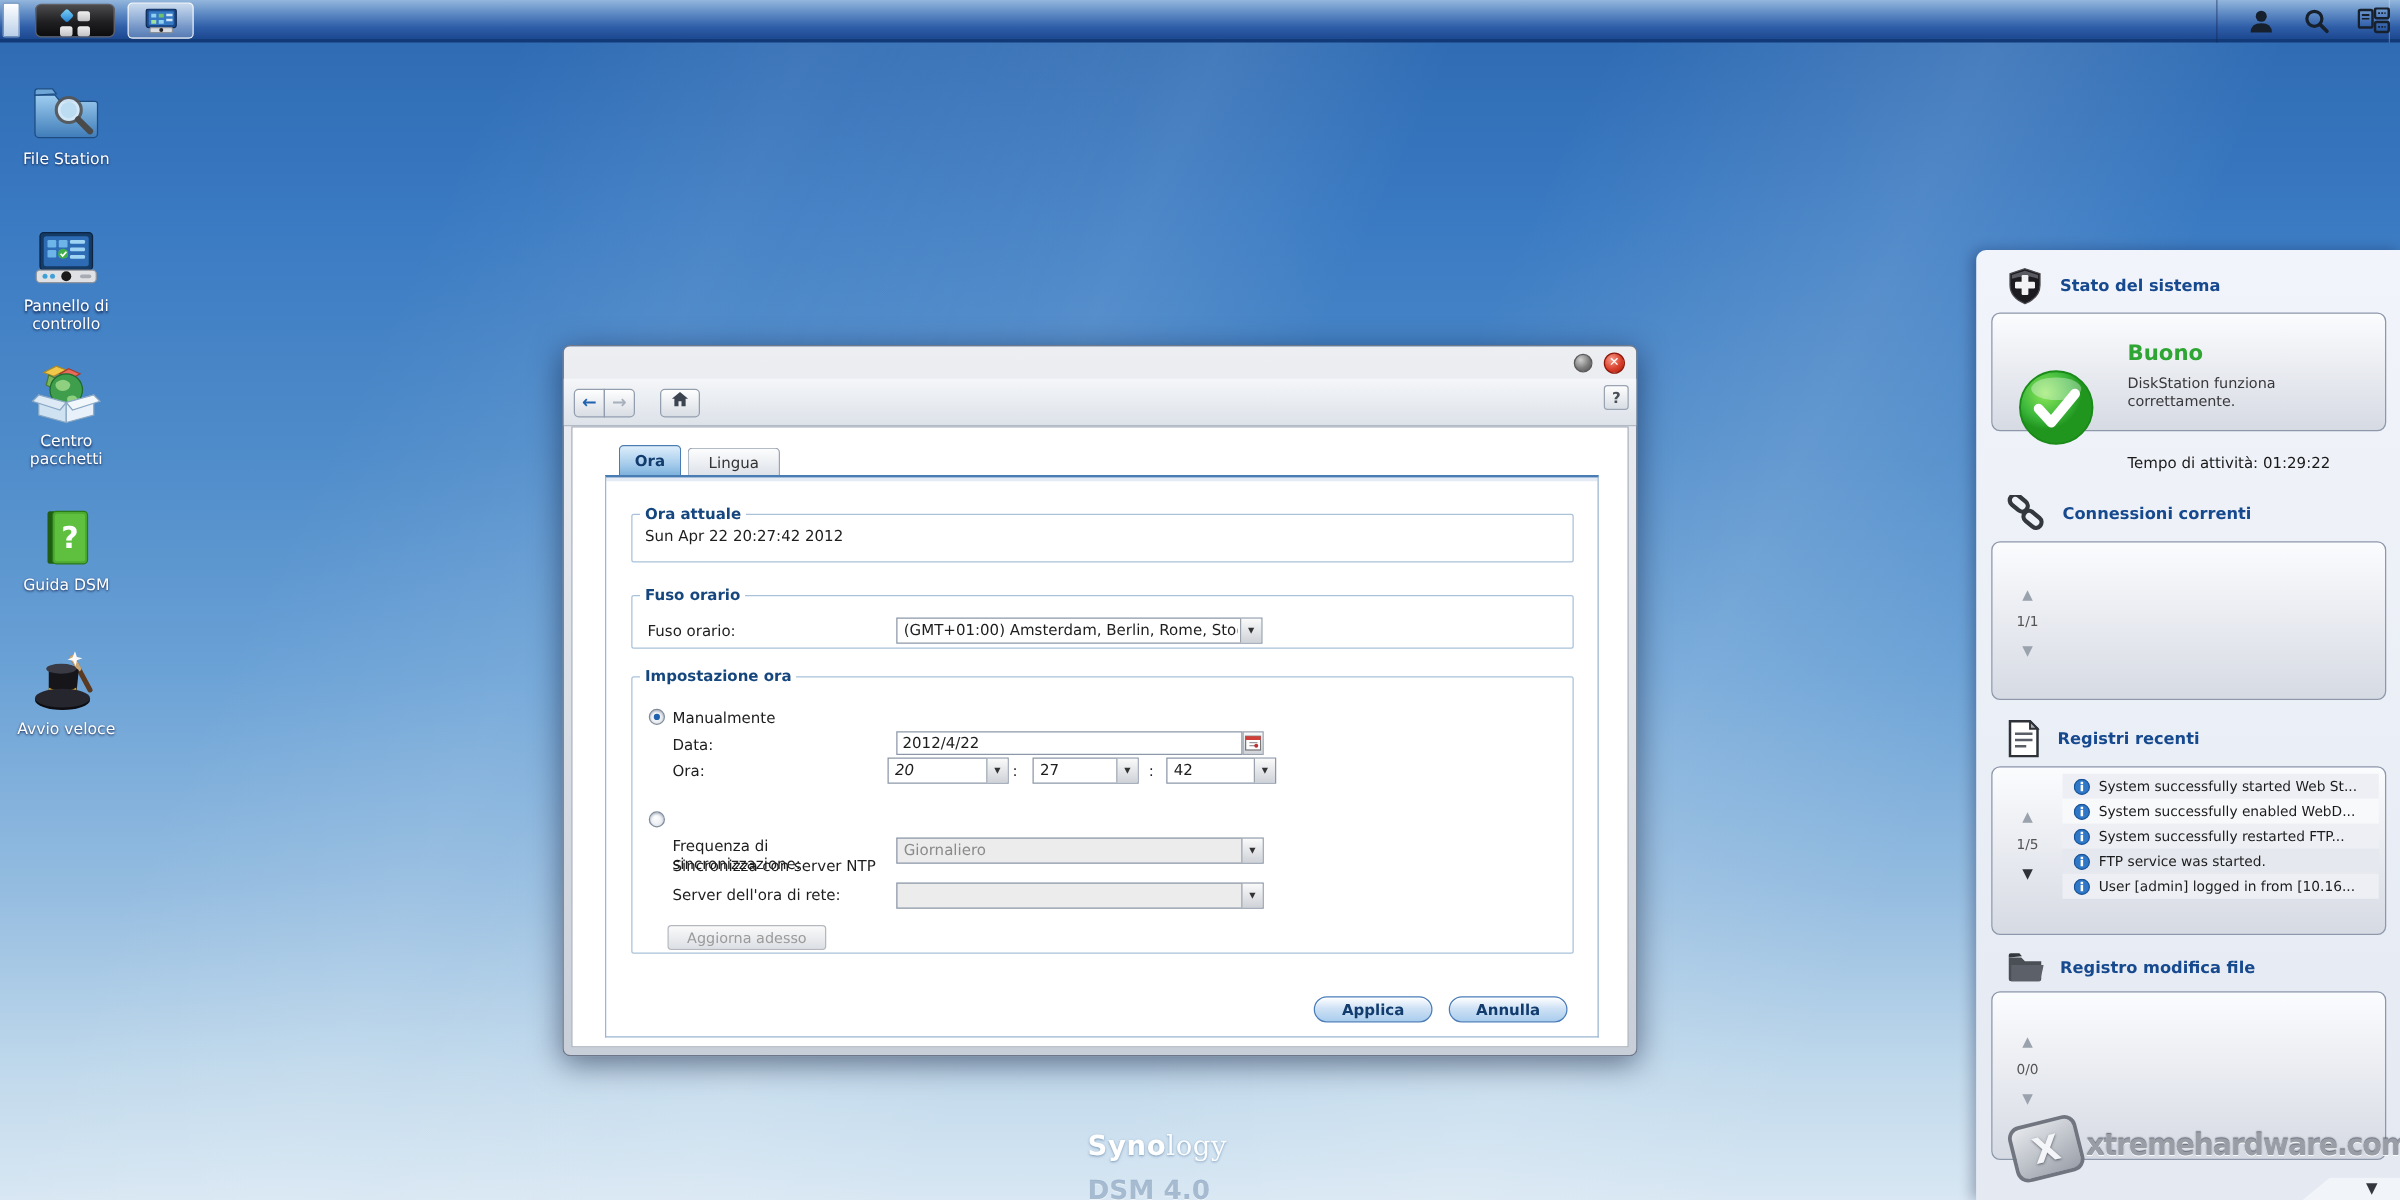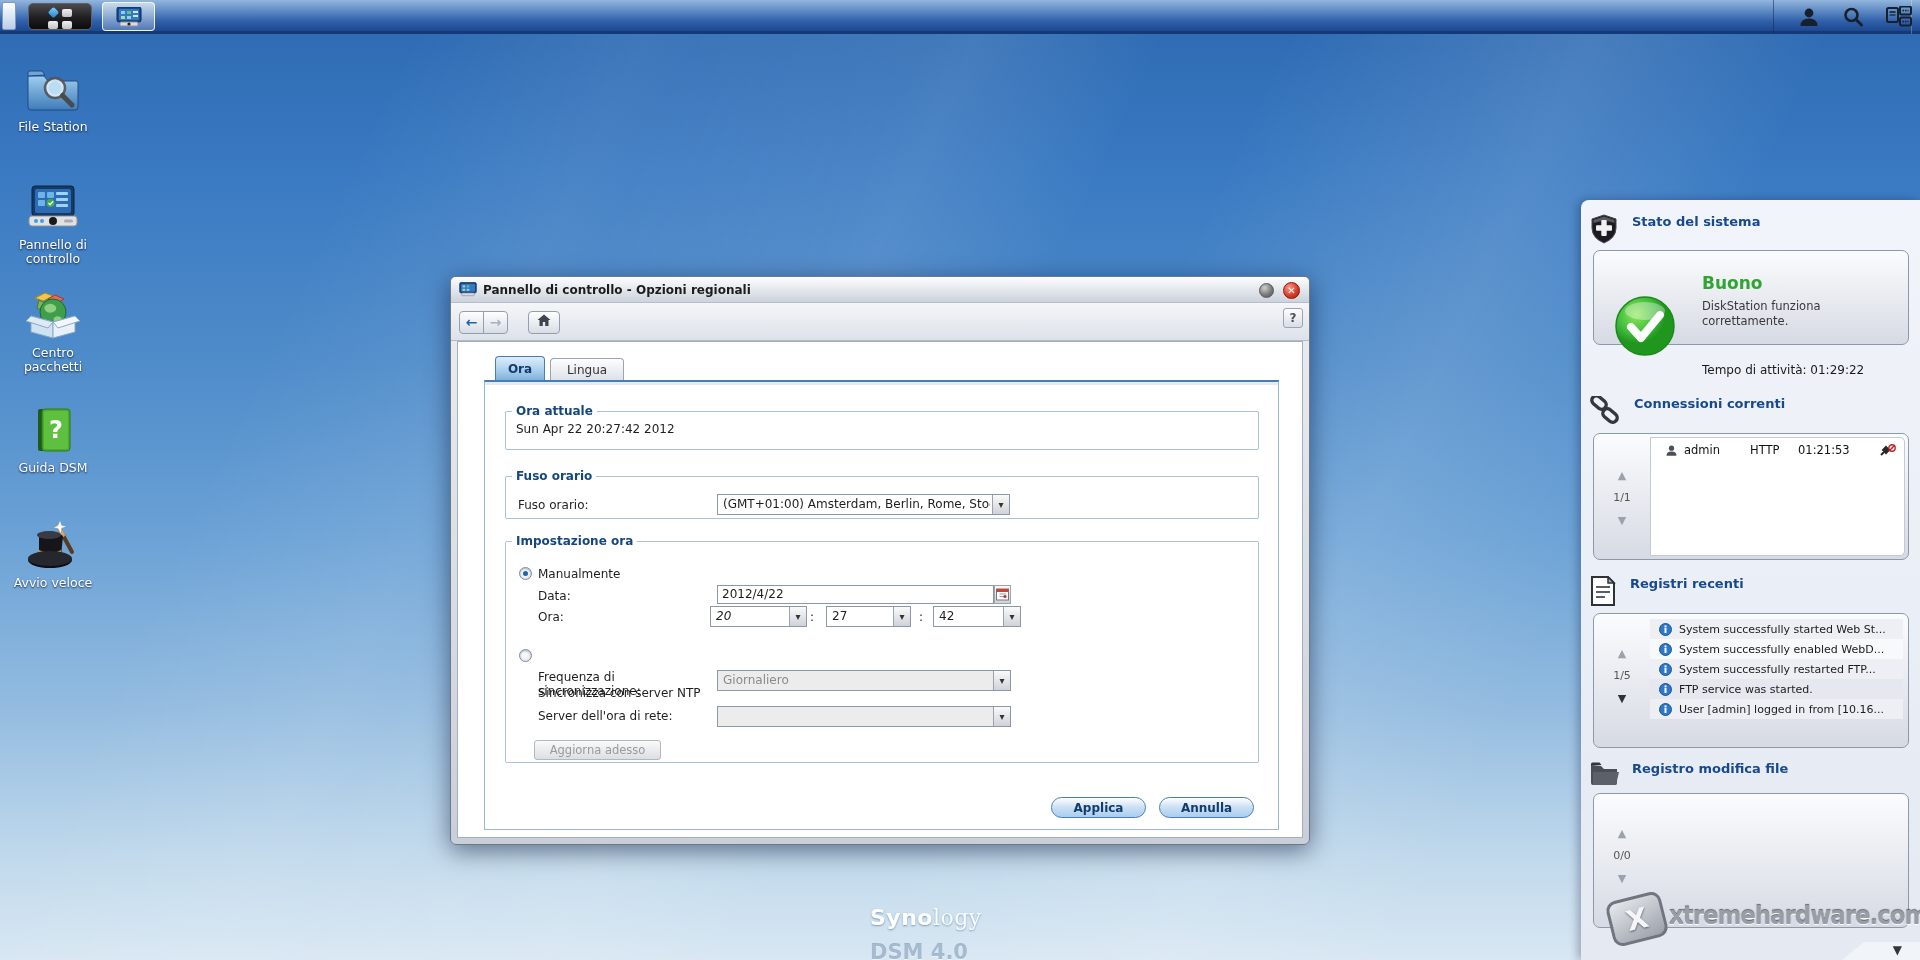--- a/index.html
+++ b/index.html
@@ -86,21 +86,21 @@
   .gray-btn { position:absolute; left:28px; top:192px; width:127px; height:20px; border-radius:3px;
     background:linear-gradient(180deg,#fafafa,#dcdfe4); border:1px solid #b4b8be; color:#9a9a9a; font-size:11.5px; text-align:center; line-height:18px; }
   .pill { position:absolute; top:415px; width:95px; height:21px; border-radius:11px;
     background:linear-gradient(180deg,#ffffff,#cfe2f5 45%,#a9cdee); border:1px solid #4a7cb8;
     color:#123c6e; font-size:12px; font-weight:bold; text-align:center; line-height:20px; box-shadow:0 1px 0 rgba(255,255,255,0.8) inset; }
 
   
   .sidebar { position:absolute; left:1581px; top:200px; width:339px; height:760px;
     background:linear-gradient(180deg,#f1f4fa,#e4e9f2); border-radius:8px 0 0 0;
     box-shadow:-3px 0 10px rgba(0,10,50,0.3); z-index:30; }
-  .whdr { position:absolute; left:8px; display:flex; gap:13px; }
+  .whdr { position:absolute; left:24px; display:flex; align-items:center; gap:13px; }
   .whdr .t { font-size:13px; font-weight:bold; color:#17498e; }
   .wpanel { position:absolute; left:12px; width:316px; border-radius:7px;
     background:linear-gradient(180deg,#fbfcfe,#d6dae3); border:1px solid #8e98ab; }
   .pager { position:absolute; left:0; top:0; bottom:0; width:56px; text-align:center; }
   .pager .pgn { position:absolute; left:0; right:0; font-size:11px; color:#555; }
   .chev { position:absolute; left:0; right:0; font-size:11px; color:#9aa2ae; }
   .chev.dark { color:#2e3238; font-weight:bold; }
   .conn-list { position:absolute; left:56px; top:3px; right:3px; bottom:3px; background:#fff; border-radius:0 5px 5px 0; border:1px solid #c4cad4; }
   .conn-row { position:absolute; left:0; right:0; top:0; height:24px; display:flex; align-items:center; font-size:11.5px; color:#111; }
   .log-rows { position:absolute; left:56px; top:5px; right:5px; }
@@ -259,32 +259,20 @@
       <path d="M14 30 q12 6 22 0 l0 5 q-10 6-22 0z" fill="#c89a28"></path>
       <ellipse cx="25" cy="40" rx="22" ry="8" fill="#0e0e12"></ellipse>
       <ellipse cx="25" cy="38.5" rx="22" ry="7.5" fill="#26262e"></ellipse>
       <ellipse cx="24" cy="15" rx="12" ry="4" fill="#3a3a44"></ellipse>
     </svg>
   </div>
   <div class="lbl">Avvio veloce</div>
 </div>
 
 <div class="win">
-  <div class="win-title">
-    <svg width="18" height="15" viewBox="0 0 26 20">
-      <rect x="1" y="0" width="24" height="15" rx="2" fill="#1a4a8c" stroke="#0e2a55"></rect>
-      <rect x="3" y="2" width="20" height="11" rx="1" fill="#3579c4"></rect>
-      <rect x="5" y="4" width="4" height="3" fill="#8fd0f0"></rect>
-        <rect x="11" y="4" width="4" height="3" fill="#6fc06f"></rect>
-      <rect x="5" y="9" width="4" height="3" fill="#9fe0a0"></rect>
-        <rect x="11" y="9" width="4" height="3" fill="#8fd0f0"></rect>
-      <rect x="4" y="15" width="18" height="4" rx="1" fill="#d8dce2" stroke="#8a9098"></rect>
-    </svg>
-    <span class="t">Pannello di controllo - Opzioni regionali</span>
-  </div>
   <div class="winbtn btn-ball"></div>
   <div class="winbtn btn-close">✕</div>
 
   <div class="win-tools">
     <div class="nav-btn nav-back">←</div>
     <div class="nav-btn nav-fwd">→</div>
     <div class="nav-btn nav-home">
       <svg width="14" height="13" viewBox="0 0 14 13">
         <path d="M7 0.5 L13.5 6 h-2 v6 h-3.3 v-4 h-2.4 v4 H2.5 V6 h-2 z" fill="#3c4450"></path>
       </svg>
@@ -405,36 +393,20 @@
       <rect x="13" y="15" width="16" height="9" rx="4.5" fill="none" stroke="#33373e" stroke-width="3.4" transform="rotate(40 21 19.5)"></rect>
     </svg>
     <span class="t">Connessioni correnti</span>
   </div>
   <div class="wpanel" style="top:233px; height:127px;">
     <div class="pager">
       <div class="chev" style="top:35px;">▲</div>
       <div class="pgn" style="top:57px;">1/1</div>
       <div class="chev" style="top:80px;">▼</div>
     </div>
-    <div class="conn-list">
-      <div class="conn-row">
-        <svg width="13" height="13" viewBox="0 0 22 22" style="margin:0 6px 0 14px;">
-          <circle cx="11" cy="7" r="4.4" fill="#4a4e55"></circle>
-          <path d="M2.5 20 q0-7.5 8.5-7.5 q8.5 0 8.5 7.5 z" fill="#4a4e55"></path>
-        </svg>
-        <span style="width:66px;">admin</span>
-        <span style="width:48px;">HTTP</span>
-        <span>01:21:53</span>
-        <svg width="16" height="13" viewBox="0 0 16 13" style="margin-left:auto; margin-right:8px;">
-          <path d="M1 11 L6 6 M6 3 l3 3 -3 3 -3-3 z" stroke="#2a2a2a" stroke-width="2" fill="#2a2a2a"></path>
-          <circle cx="12" cy="4" r="3.2" fill="none" stroke="#c02020" stroke-width="1.4"></circle>
-          <line x1="10" y1="6" x2="14" y2="2" stroke="#c02020" stroke-width="1.4"></line>
-        </svg>
-      </div>
-    </div>
   </div>
 
   <div class="whdr" style="top:376px;">
     <svg width="28" height="30" viewBox="0 0 28 30">
       <path d="M3 1 h16 l6 6 v22 h-22 z" fill="#fff" stroke="#2e3238" stroke-width="2"></path>
       <path d="M19 1 l6 6 h-6 z" fill="#aab0b8" stroke="#2e3238" stroke-width="1.5"></path>
       <line x1="7" y1="11" x2="21" y2="11" stroke="#5a5e66" stroke-width="2"></line>
       <line x1="7" y1="16" x2="21" y2="16" stroke="#5a5e66" stroke-width="2"></line>
       <line x1="7" y1="21" x2="16" y2="21" stroke="#5a5e66" stroke-width="2"></line>
     </svg>

